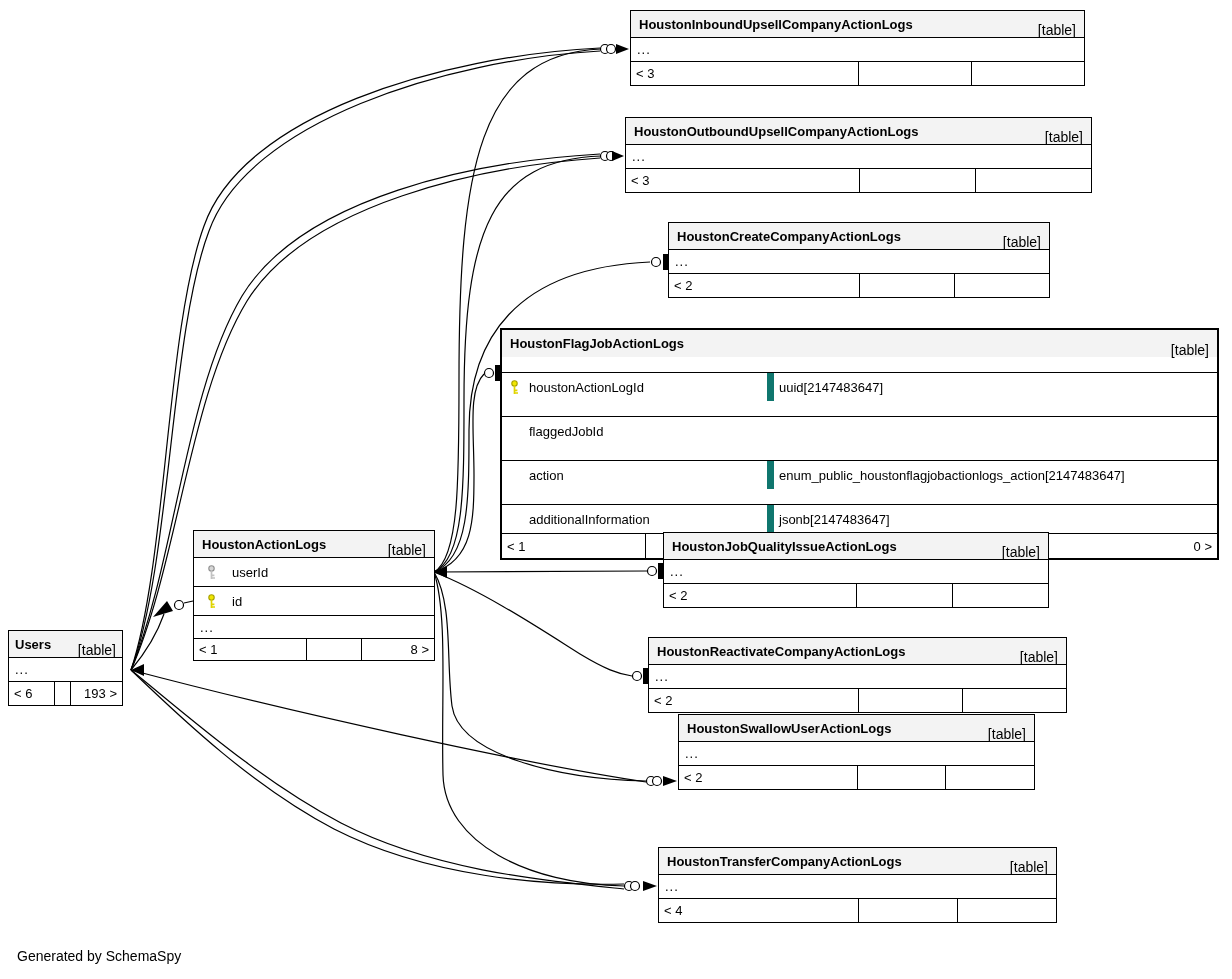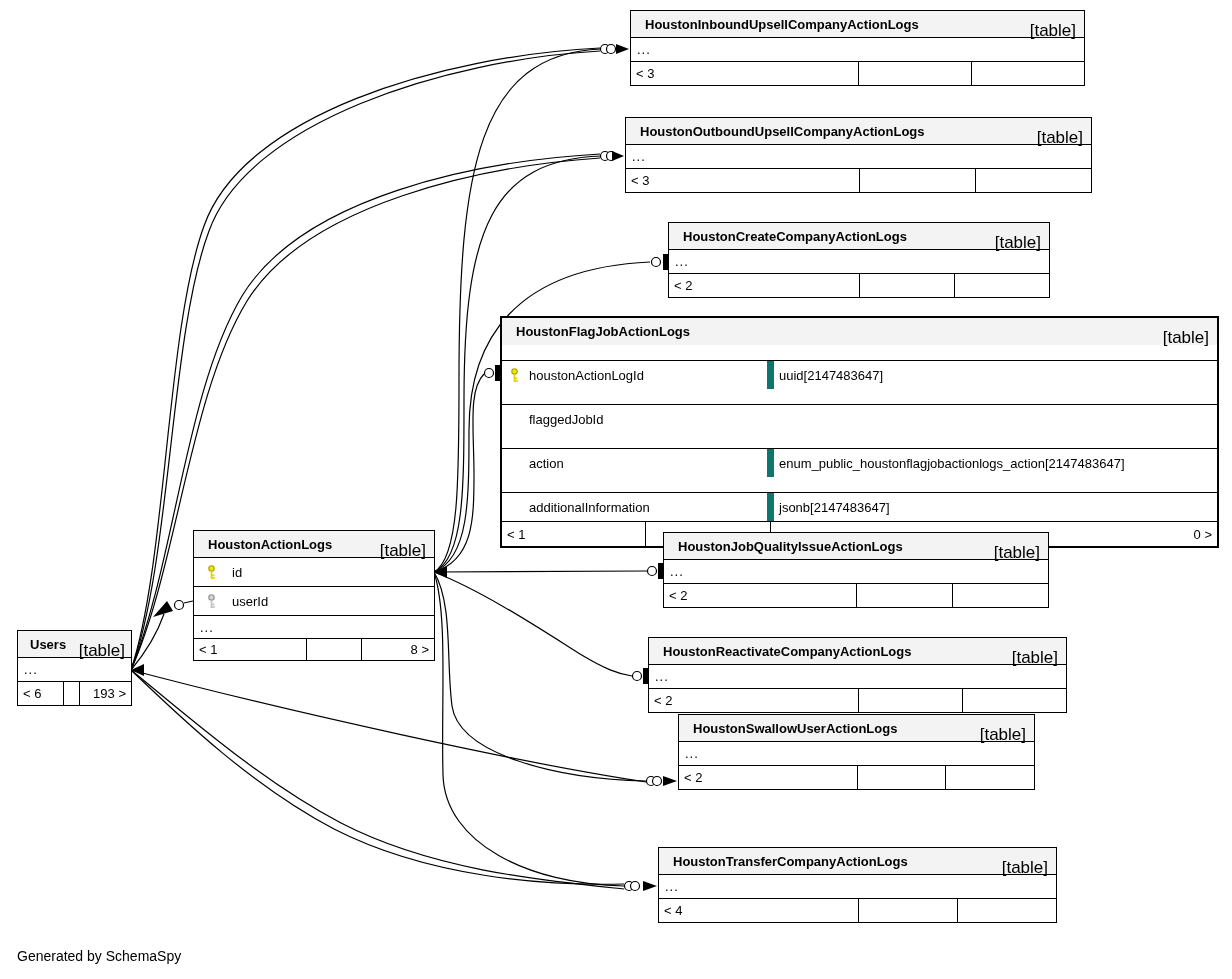--- a/index.html
+++ b/index.html
@@ -3,22 +3,22 @@
 <meta charset="utf-8">
 <style>
   html,body{margin:0;padding:0;background:#ffffff;}
   body{font-family:"Liberation Sans","DejaVu Sans",sans-serif;color:#000;}
   .canvas{position:relative;width:1232px;height:979px;background:#fff;overflow:hidden;}
   svg.edges{position:absolute;left:0;top:0;z-index:0;}
   .tbl{position:absolute;z-index:1;background:#fff;border:1px solid #000;font-size:13px;line-height:1;}
   .tbl.emph{border:2.5px solid #000;}
   .hdr{display:flex;align-items:center;background:#f3f3f3;height:26px;padding:0 8px;}
   .emph .hdr{height:27px;}
-  .nm{font-weight:bold;white-space:nowrap;margin-left:6px;}
-  .bdg{margin-left:auto;font-size:17px;font-weight:normal;white-space:nowrap;padding-left:10px;margin-top:12px;}
+  .nm{font-weight:bold;white-space:nowrap;}
+  .bdg{margin-left:auto;font-size:14px;font-weight:normal;white-space:nowrap;padding-left:10px;margin-top:12px;}
   .dots{border-top:1px solid #000;height:23px;display:flex;align-items:center;padding-left:6px;letter-spacing:1px;}
   .ftr{border-top:1px solid #000;display:grid;grid-template-columns:50% 25% 25%;height:23px;}
   .ftr>span{display:flex;align-items:center;padding:0 5px;overflow:hidden;}
   .ftr>span+span{border-left:1px solid #000;}
   .ftr>span.fr{justify-content:flex-end;}
   .crow{display:grid;grid-template-columns:1fr;border-top:1px solid #000;height:28px;align-items:stretch;}
   .crow.twocol{grid-template-columns:265px 1fr;margin-top:15px;}
   .cname{display:flex;align-items:center;padding-left:7px;}
   .kslot{width:20px;display:inline-flex;align-items:center;flex:0 0 20px;}
   .wide .kslot{width:26px;flex-basis:26px;}
@@ -119,21 +119,21 @@
       <span class="bdg">[table]</span>
     </div>
     <div class="dots">...</div>
     <div class="ftr">
       <span>&lt; 2</span>
       <span></span>
       <span class="fr"></span>
     </div>
   </div>
 
-  <div class="tbl emph" style="left:500px;top:316px;width:715px">
+  <div class="tbl emph" style="left:500px;top:328px;width:715px">
     <div class="hdr">
       <span class="nm">HoustonFlagJobActionLogs</span>
       <span class="bdg">[table]</span>
     </div>
     <div class="crow twocol">
       <span class="cname">
         <span class="kslot">
           <svg width="11" height="15" viewBox="0 0 11 15">
               <circle cx="5.5" cy="3.5" r="2.7" fill="#f0e600" stroke="#a8a000" stroke-width="1.1"></circle>
               <path d="M5.5 6.2 V14 M5.5 10.4 H8.4 M5.5 13 H9" stroke="#e0d400" stroke-width="1.7" fill="none"></path>
@@ -167,43 +167,43 @@
       <span>&lt; 1</span>
       <span></span>
       <span class="fr">0 &gt;</span>
     </div>
   </div>
 
   <div class="tbl wide" style="left:193px;top:530px;width:240px">
     <div class="hdr">
       <span class="nm">HoustonActionLogs</span>
       <span class="bdg">[table]</span>
+    </div>
+    <div class="crow">
+      <span class="cname" style="padding-left:12px">
+        <span class="kslot">
+          <svg width="11" height="15" viewBox="0 0 11 15">
+              <circle cx="5.5" cy="3.5" r="2.7" fill="#d6d6d6" stroke="#8f8f8f" stroke-width="1.1"></circle>
+              <path d="M5.5 6.2 V14 M5.5 10.4 H8.4 M5.5 13 H9" stroke="#c2c2c2" stroke-width="1.7" fill="none"></path>
+            </svg>
+        </span>
+        <span>userId</span>
+      </span>
     </div>
     <div class="crow">
       <span class="cname" style="padding-left:12px">
         <span class="kslot">
           <svg width="11" height="15" viewBox="0 0 11 15">
               <circle cx="5.5" cy="3.5" r="2.7" fill="#f0e600" stroke="#a8a000" stroke-width="1.1"></circle>
               <path d="M5.5 6.2 V14 M5.5 10.4 H8.4 M5.5 13 H9" stroke="#e0d400" stroke-width="1.7" fill="none"></path>
             </svg>
         </span>
         <span>id</span>
       </span>
     </div>
-    <div class="crow">
-      <span class="cname" style="padding-left:12px">
-        <span class="kslot">
-          <svg width="11" height="15" viewBox="0 0 11 15">
-              <circle cx="5.5" cy="3.5" r="2.7" fill="#d6d6d6" stroke="#8f8f8f" stroke-width="1.1"></circle>
-              <path d="M5.5 6.2 V14 M5.5 10.4 H8.4 M5.5 13 H9" stroke="#c2c2c2" stroke-width="1.7" fill="none"></path>
-            </svg>
-        </span>
-        <span>userId</span>
-      </span>
-    </div>
     <div class="dots" style="height:22px">...</div>
     <div class="ftr" style="grid-template-columns:112px 55px 1fr;height:21px">
       <span>&lt; 1</span>
       <span></span>
       <span class="fr">8 &gt;</span>
     </div>
   </div>
 
   <div class="tbl" style="left:663px;top:532px;width:384px">
     <div class="hdr">
@@ -211,21 +211,21 @@
       <span class="bdg">[table]</span>
     </div>
     <div class="dots">...</div>
     <div class="ftr">
       <span>&lt; 2</span>
       <span></span>
       <span class="fr"></span>
     </div>
   </div>
 
-  <div class="tbl" style="left:17px;top:630px;width:113px">
+  <div class="tbl" style="left:8px;top:630px;width:113px">
     <div class="hdr" style="padding:0 6px">
       <span class="nm">Users</span>
       <span class="bdg" style="padding-left:4px">[table]</span>
     </div>
     <div class="dots">...</div>
     <div class="ftr" style="grid-template-columns:45px 16px 1fr">
       <span>&lt; 6</span>
       <span style="padding:0"></span>
       <span class="fr">193 &gt;</span>
     </div>

